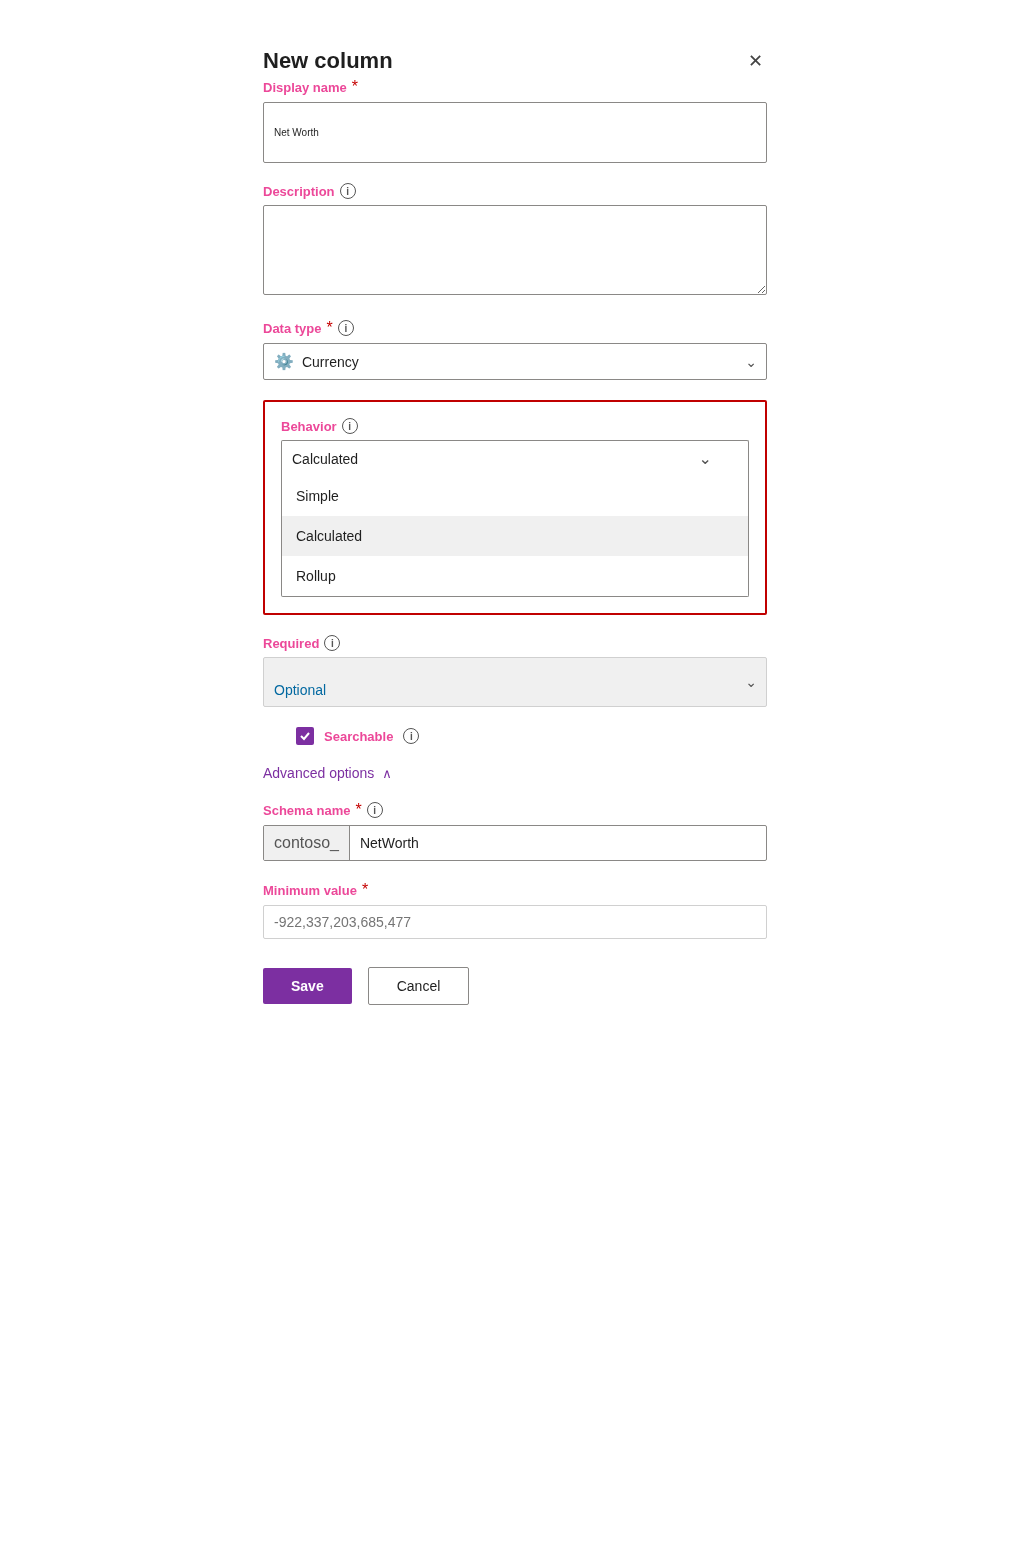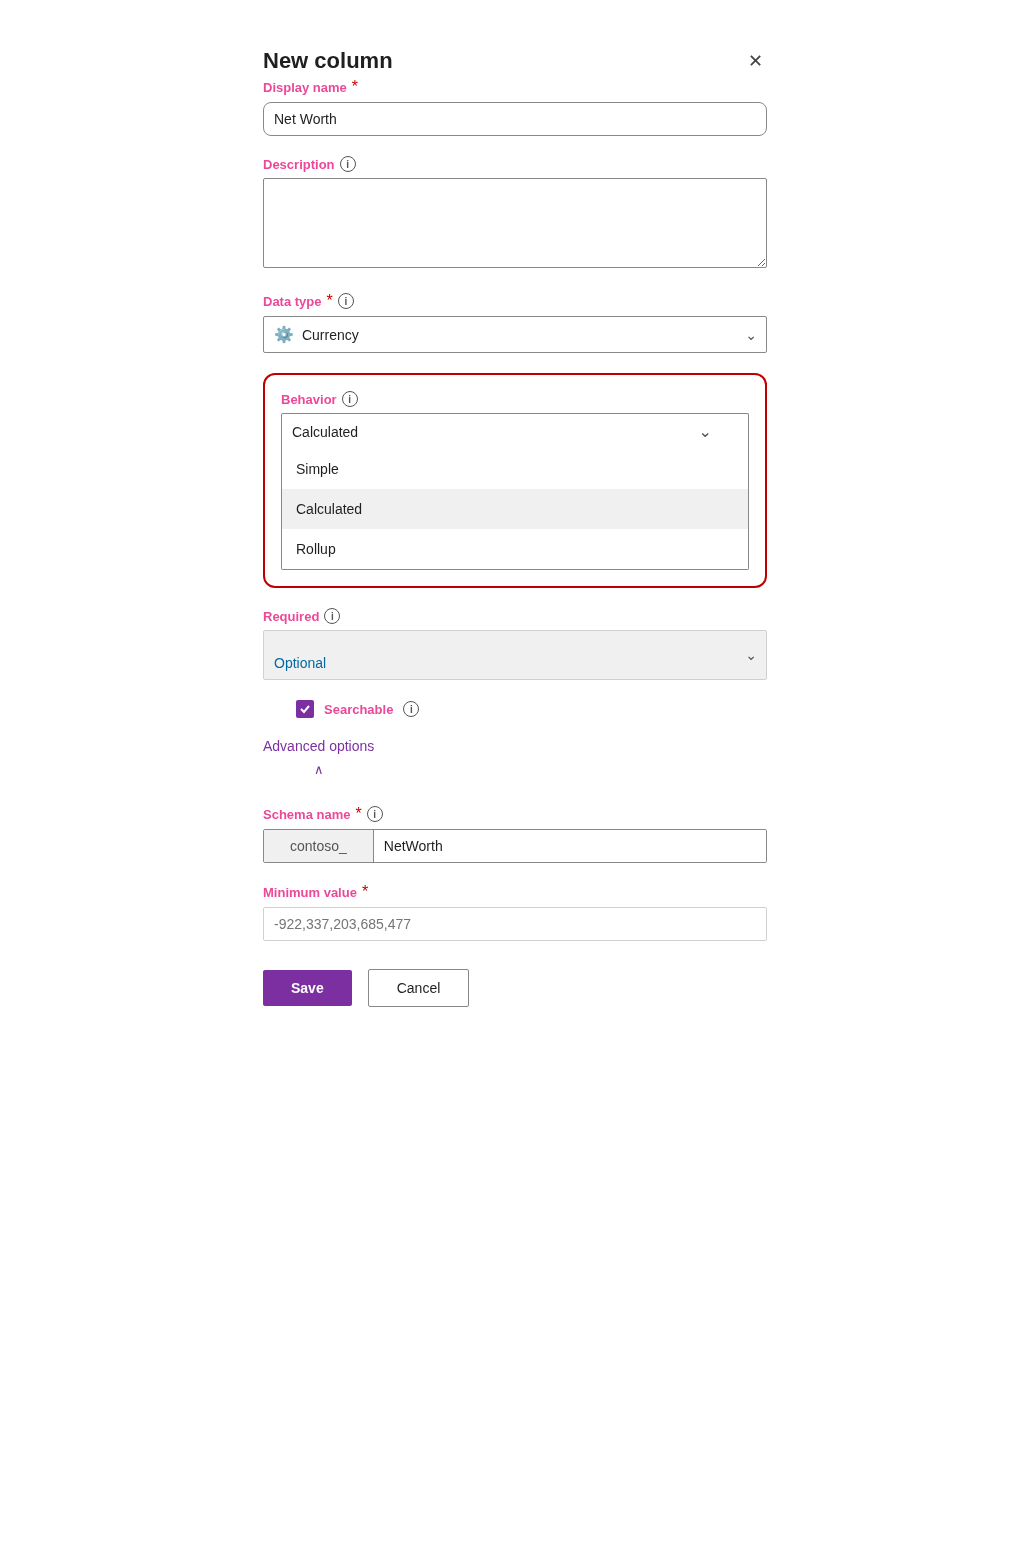--- a/index.html
+++ b/index.html
@@ -64,23 +64,23 @@
       border-radius: 50%;
       border: 1.5px solid #555;
       font-size: 10px;
       color: #555;
       font-weight: bold;
       cursor: default;
     }
     .text-input {
       width: 100%;
       border: 1px solid #8a8886;
-      border-radius: 8px;
-      padding: 8px 10px;
-      font-size: 14px;
+      border-radius: 2px;
+      padding: 24px 10px;
+      font-size: 10px;
       color: #1f1f1f;
       outline: none;
     }
     .text-area {
       width: 100%;
       height: 90px;
       border: 1px solid #8a8886;
       border-radius: 2px;
       padding: 8px 10px;
       font-size: 14px;
@@ -119,21 +119,21 @@
       right: 10px;
       top: 50%;
       transform: translateY(-50%);
       pointer-events: none;
       color: #555;
       font-size: 14px;
     }
     
     .behavior-section {
       border: 2px solid #c00000;
-      border-radius: 12px;
+      border-radius: 2px;
       padding: 16px;
       margin-bottom: 20px;
       position: relative;
     }
     .behavior-dropdown-trigger {
       width: 100%;
       border: 1px solid #8a8886;
       border-radius: 2px;
       padding: 8px 36px 8px 10px;
       font-size: 14px;
@@ -203,40 +203,39 @@
       width: 12px;
       height: 12px;
     }
     .advanced-options-toggle {
       display: flex;
       align-items: center;
       gap: 8px;
       color: #7c2fa1;
       font-size: 14px;
       cursor: pointer;
-      margin-bottom: 28px;
+      margin-bottom: 20px;
       background: none;
       border: none;
       padding: 0;
-      flex-direction: column;
     }
     .chevron-up {
       font-size: 13px;
     }
     .schema-prefix {
       display: flex;
       align-items: center;
       border: 1px solid #8a8886;
       border-radius: 2px;
       overflow: hidden;
     }
     .schema-prefix-text {
       background: #f0f0f0;
-      padding: 8px 26px;
-      font-size: 14px;
+      padding: 8px 10px;
+      font-size: 16px;
       color: #555;
       border-right: 1px solid #8a8886;
       white-space: nowrap;
     }
     .schema-input {
       flex: 1;
       border: none;
       padding: 8px 10px;
       font-size: 14px;
       color: #1f1f1f;

